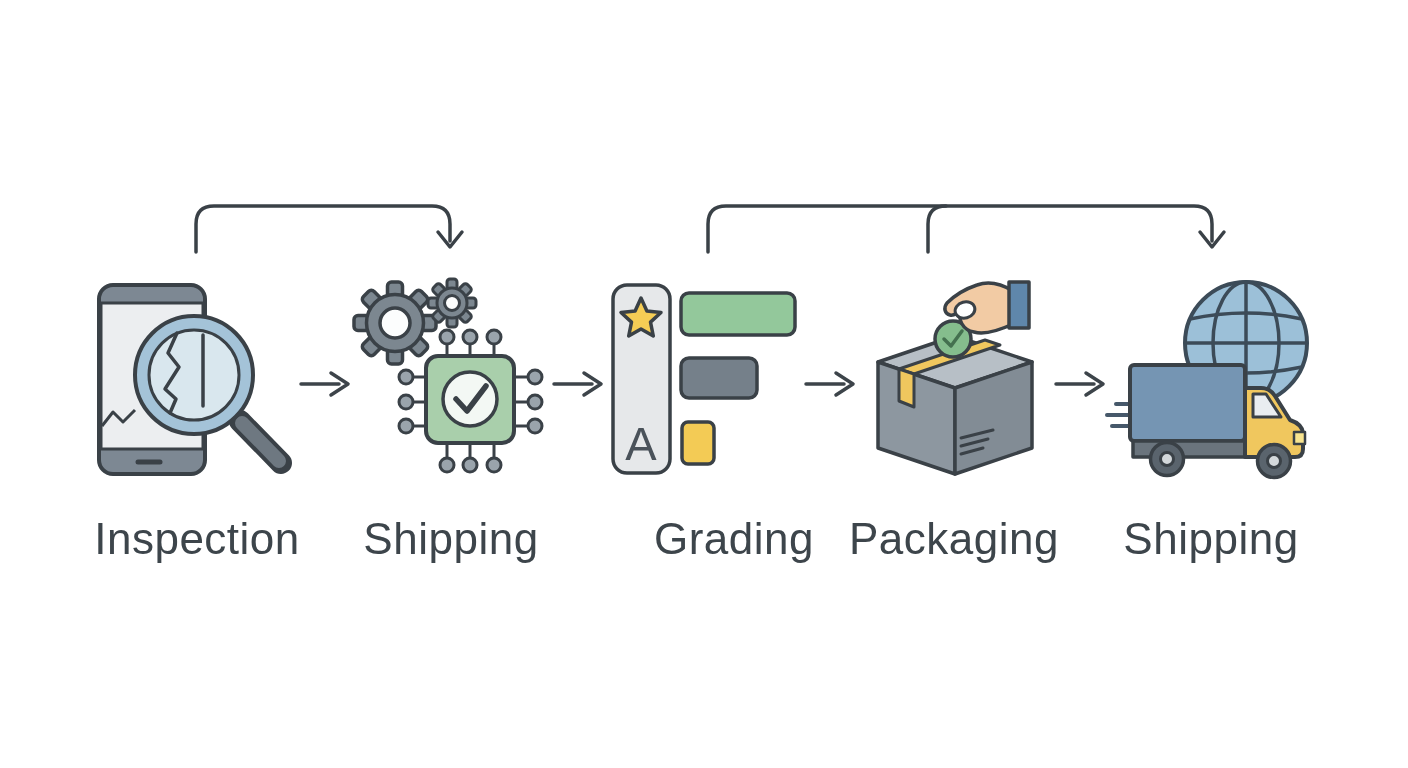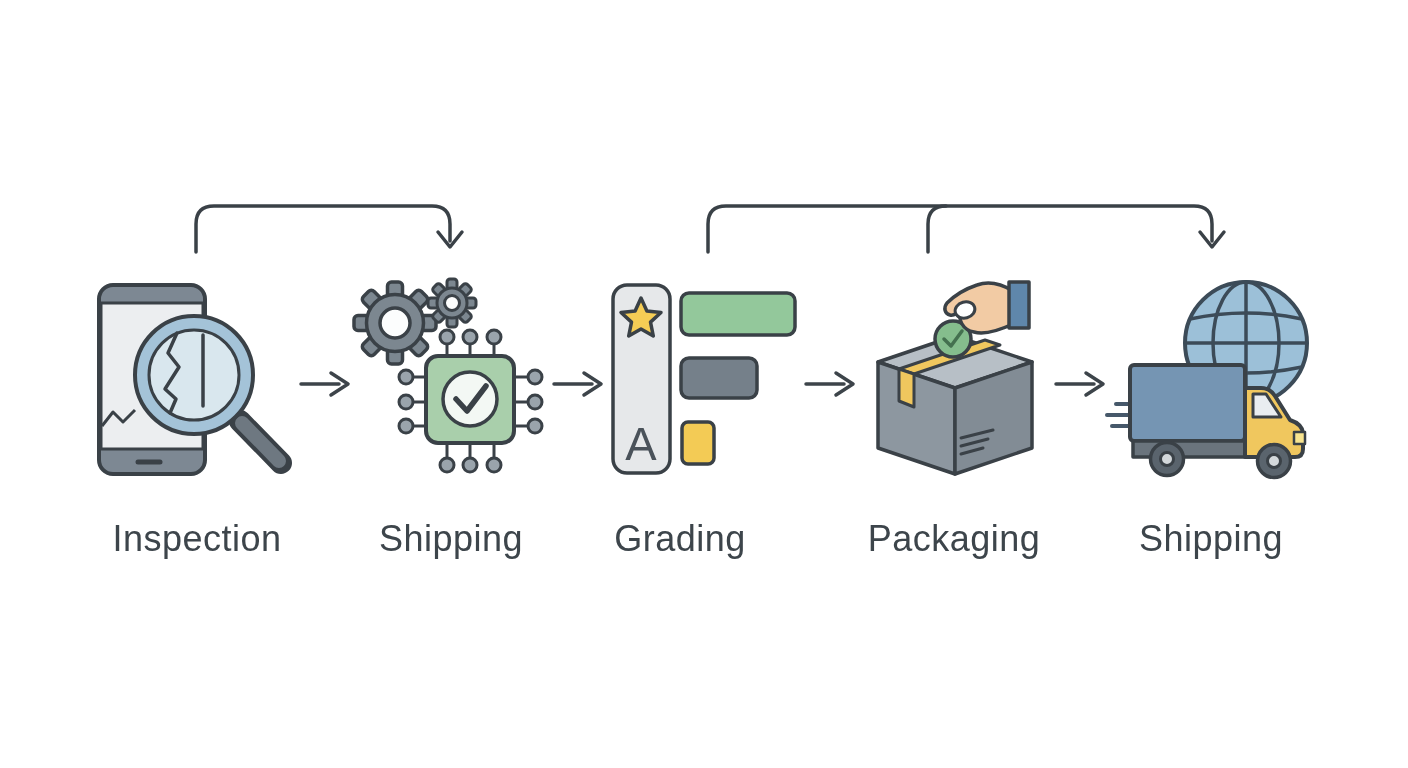--- a/index.html
+++ b/index.html
@@ -8,27 +8,27 @@
     width:1408px;height:768px;
     background:#ffffff;
     overflow:hidden;
     font-family:"Liberation Sans", sans-serif;
   }
   .diagram-svg{position:absolute;left:0;top:0;}
   .stage-label{
     position:absolute;
     top:520px;
     transform:translateX(-50%);
-    font-size:36px;
+    font-size:44px;
     line-height:38px;
     color:#3d454b;
     letter-spacing:0.5px;
     white-space:nowrap;
   }
-  .lbl-1{left:197px;} .lbl-2{left:451px;} .lbl-3{left:680px;} .lbl-4{left:954px;} .lbl-5{left:1211px;}
+  .lbl-1{left:197px;} .lbl-2{left:451px;} .lbl-3{left:734px;} .lbl-4{left:954px;} .lbl-5{left:1211px;}
   svg text.grade-letter{
     font-family:"Liberation Sans", sans-serif;
     font-size:47px;
     fill:#4a525a;
   }
 </style>
 </head>
 <body>
 
 <div class="canvas">

